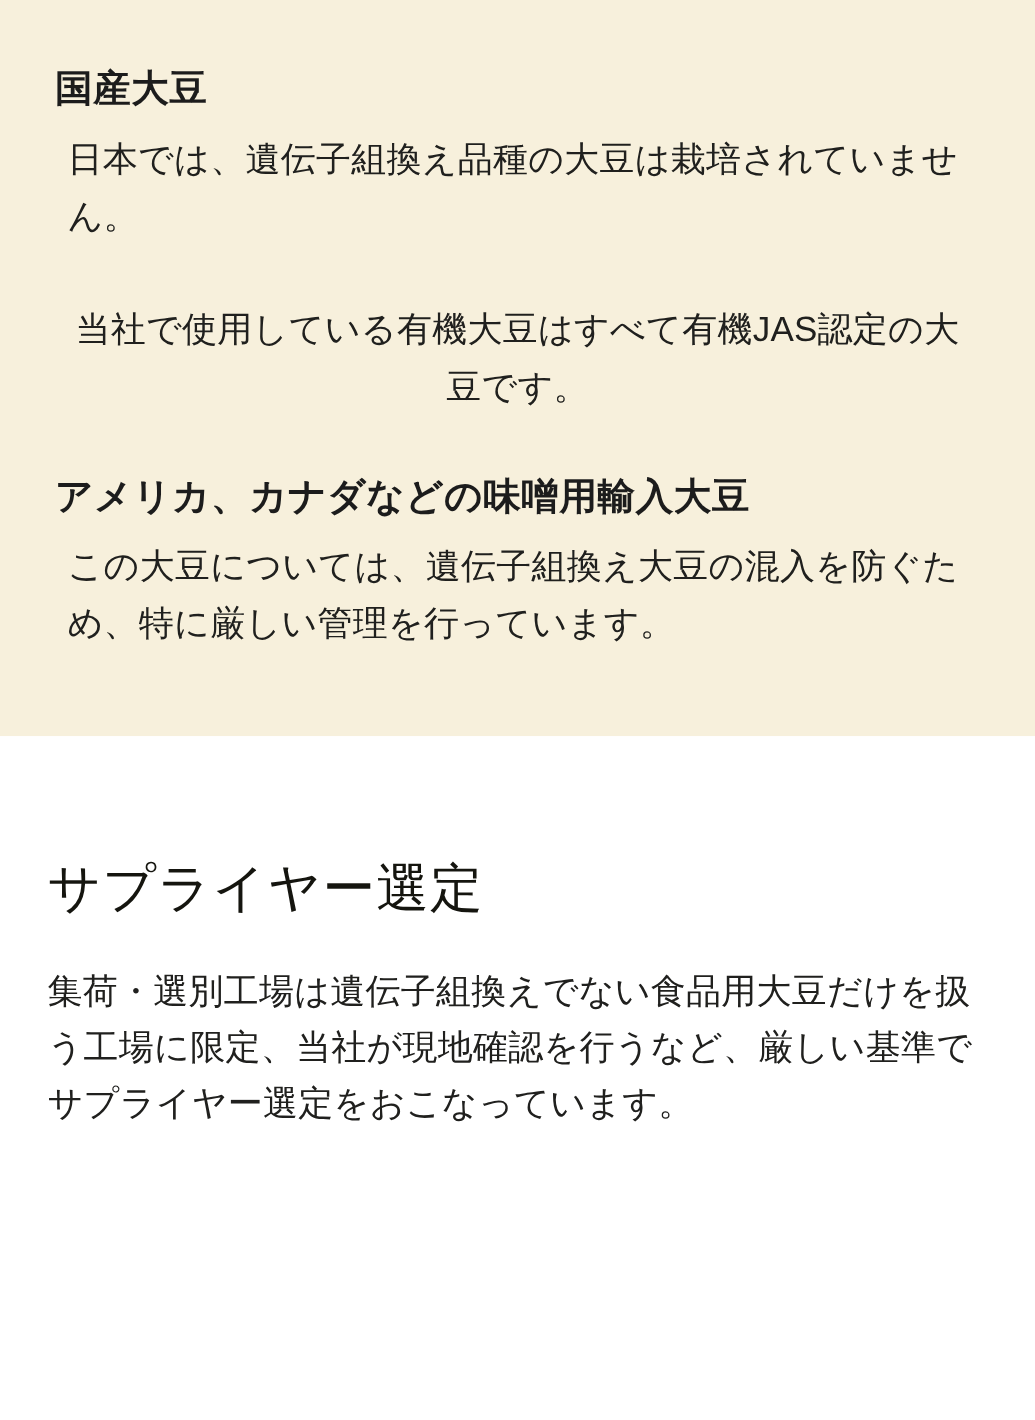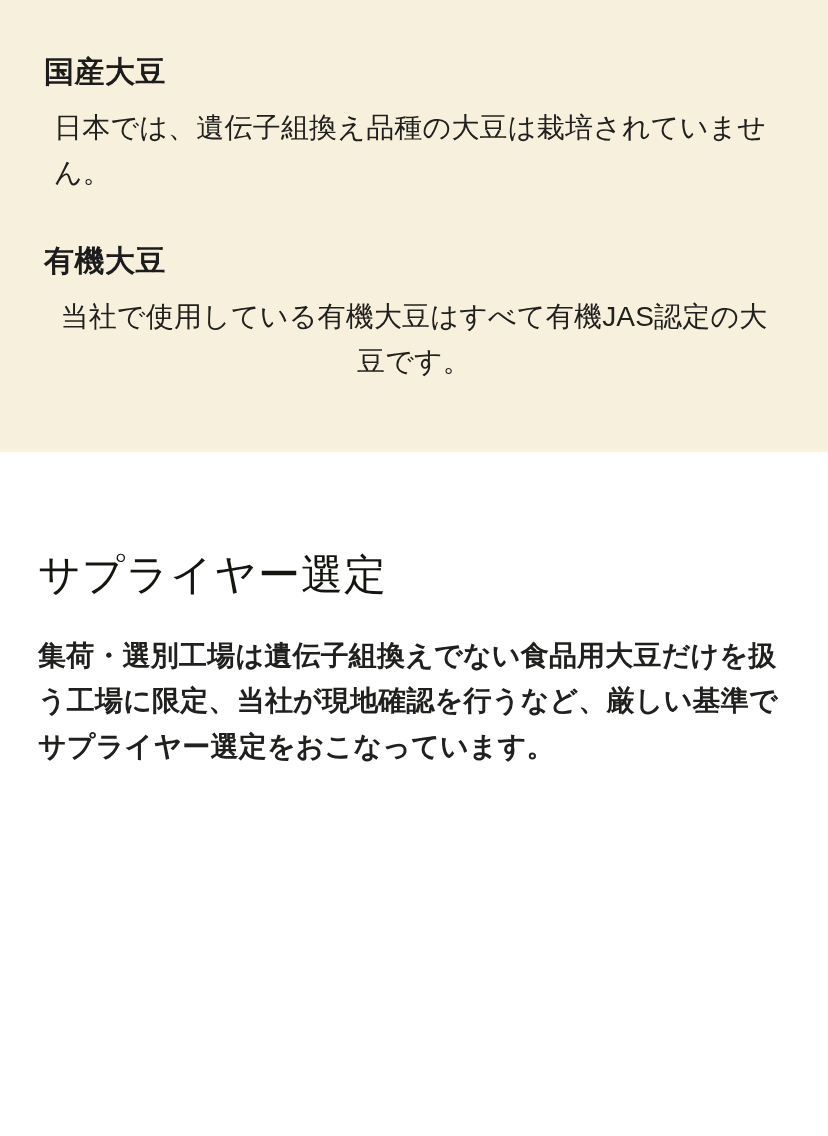--- a/index.html
+++ b/index.html
@@ -68,42 +68,44 @@
     letter-spacing: 1px;
     line-height: 1.3;
     font-weight: normal;
   }
   .section-body {
     font-size: 28px;
     color: #20201e;
     line-height: 1.62;
     margin: 0;
     letter-spacing: 0.2px;
-    font-weight: bold;
   }
 </style>
 </head>
 <body>
 
 <div class="page">
 
   <section class="cream-panel">
 
     <div class="block">
       <h3 class="block-heading">国産大豆</h3>
       <p class="block-body">日本では、遺伝子組換え品種の大豆は栽培されていません。</p>
     </div>
 
     <div class="block">
-      <h3 class="block-heading">有機大豆</h3>
       <p class="block-body">
         <span class="line">当社で使用している有機大豆はすべて有機JAS認定の大豆です。</span>
       </p>
     </div>
 
+    <div class="block">
+      <h3 class="block-heading">アメリカ、カナダなどの味噌用輸入大豆</h3>
+      <p class="block-body">この大豆については、遺伝子組換え大豆の混入を防ぐため、特に厳しい管理を行っています。</p>
+    </div>
 
   </section>
 
   <section class="white-section">
     <h2 class="section-title">サプライヤー選定</h2>
     <p class="section-body">集荷・選別工場は遺伝子組換えでない食品用大豆だけを扱う工場に限定、当社が現地確認を行うなど、厳しい基準でサプライヤー選定をおこなっています。</p>
   </section>
 
 </div>
 

